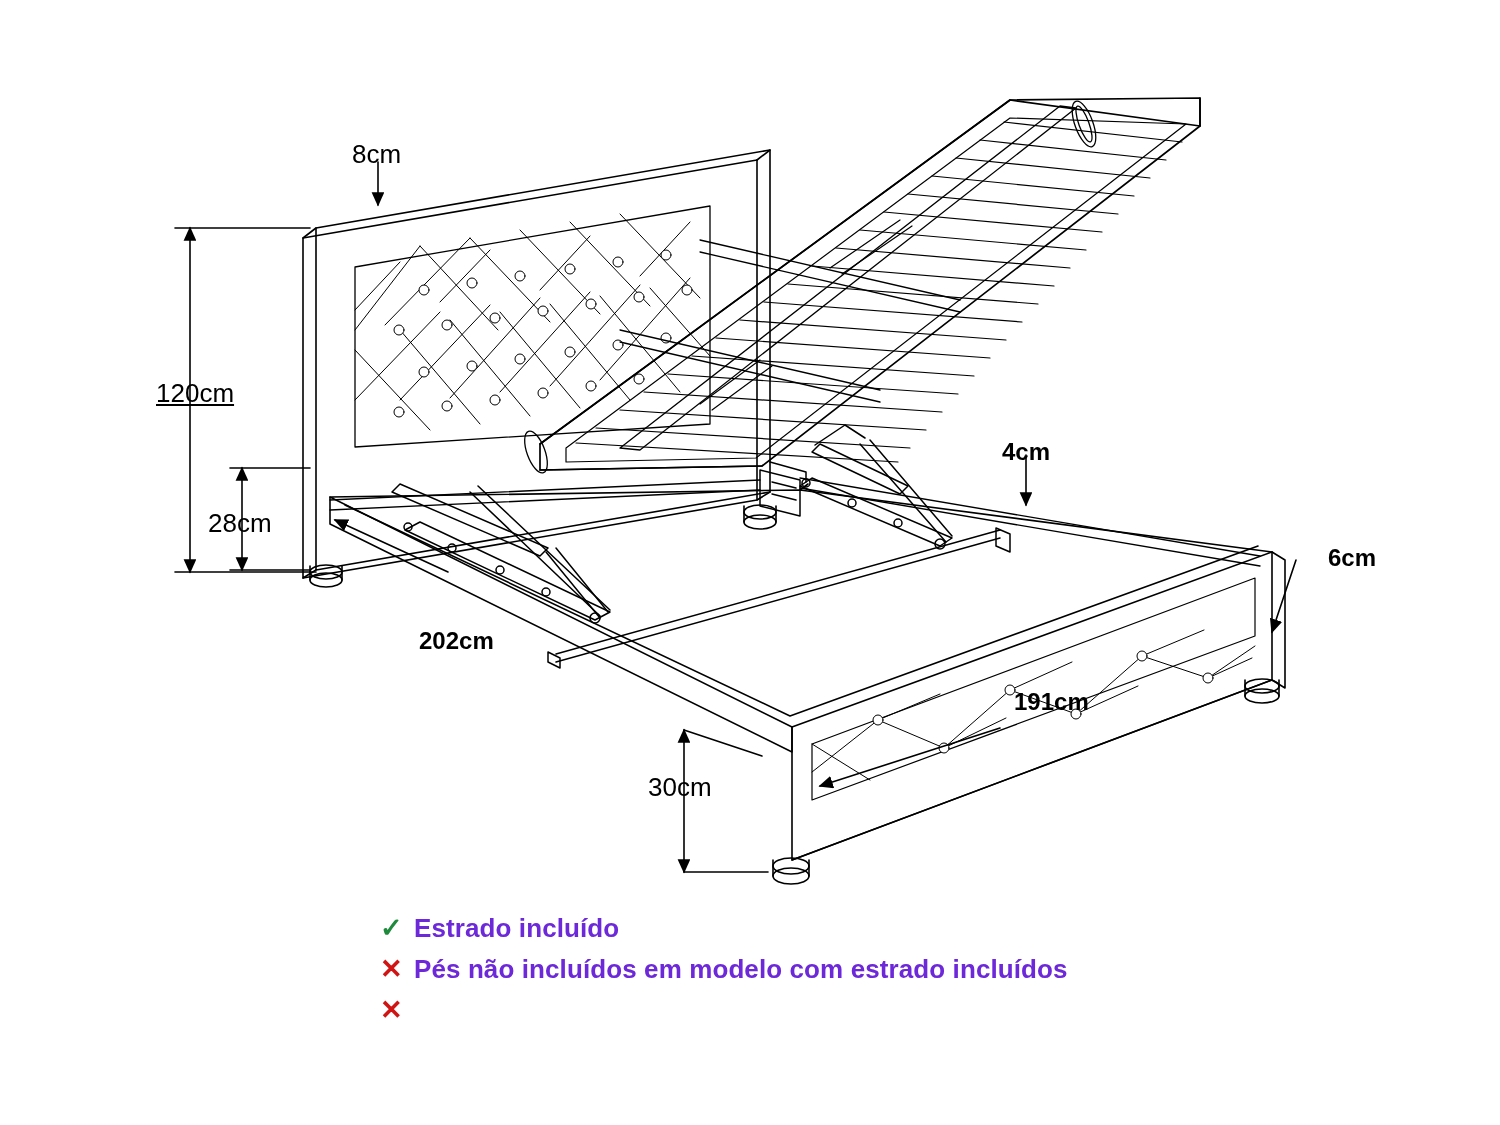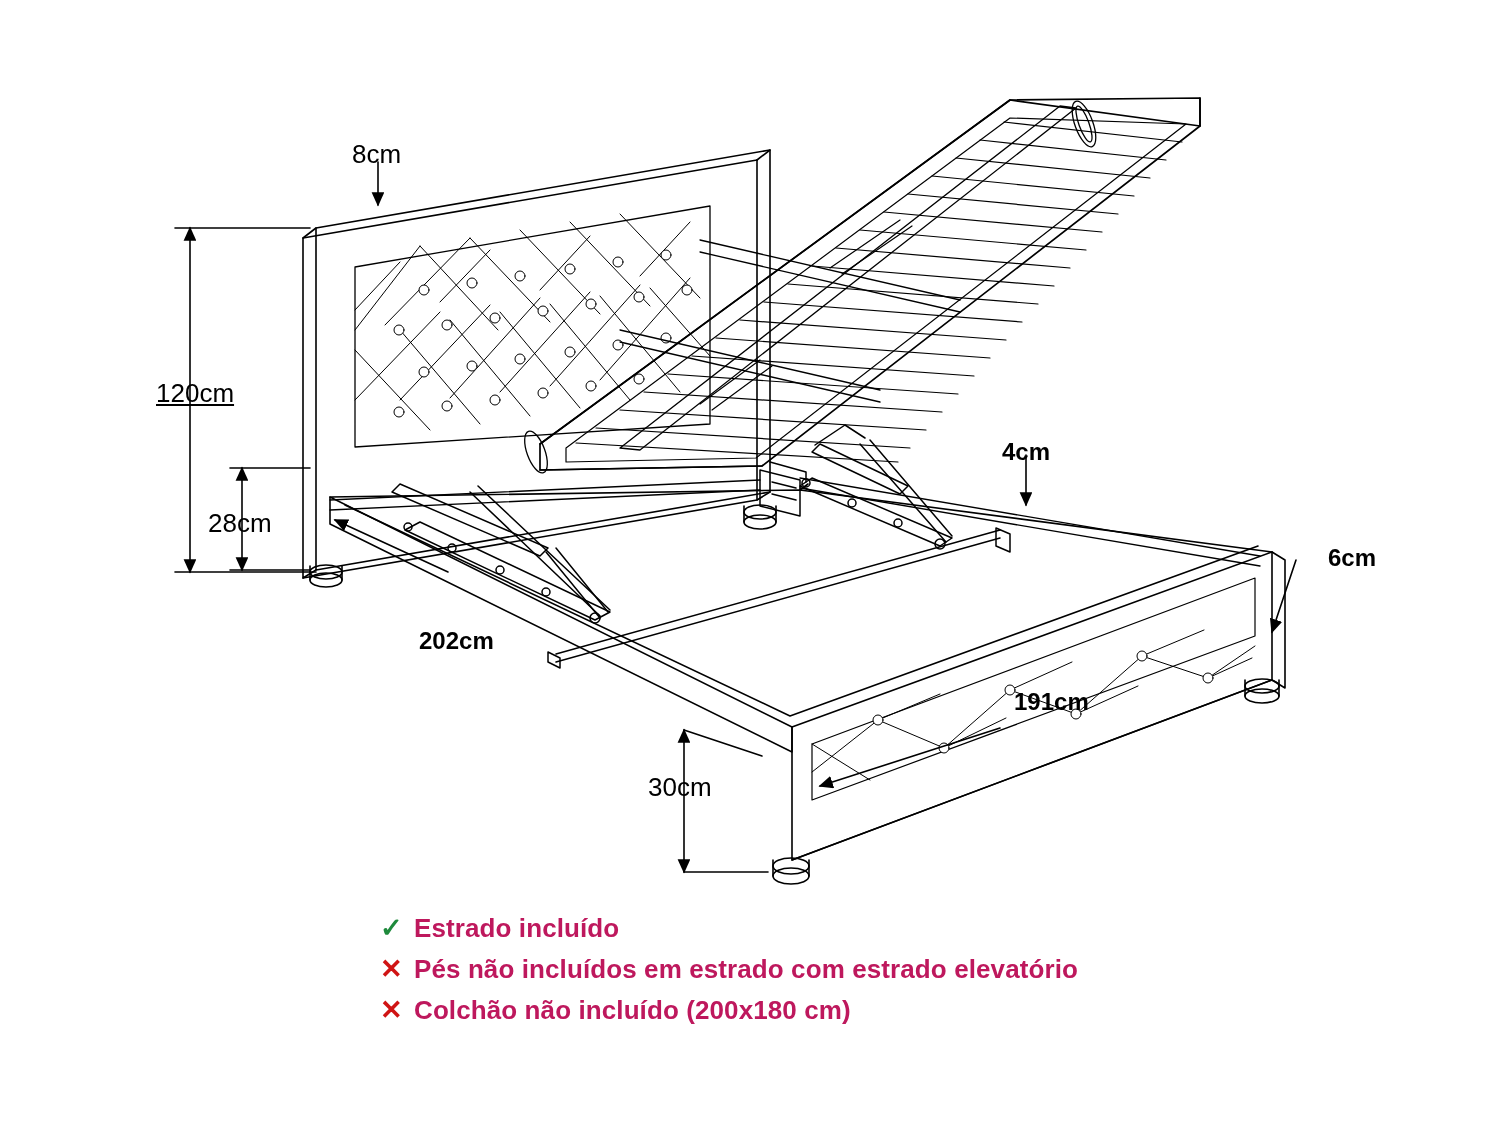--- a/index.html
+++ b/index.html
@@ -54,21 +54,21 @@
     font-weight: bold;
     line-height: 1;
     text-align: left;
     flex: 0 0 34px;
   }
   .legend-mark.check { color: #1e8a3c; }
   .legend-mark.cross { color: #d01414; }
   .legend-text {
     font-size: 26px;
     font-weight: bold;
-    color: #be185d;
+    color: #6d28d9;
     letter-spacing: 0.1px;
   }
 </style>
 </head>
 <body>
 
 <div id="stage">
 
   <svg class="diagram" viewBox="0 0 1500 1125">
     <defs>
@@ -327,21 +327,20 @@
   <div class="dim-label bold" style="left:1014px; top:688px;">191cm</div>
   <div class="dim-label" style="left:648px; top:772px;text-align:right;">30cm</div>
 
   <div class="legend">
     <div class="legend-row">
       <span class="legend-mark check">✓</span>
       <span class="legend-text">Estrado incluído</span>
     </div>
     <div class="legend-row">
       <span class="legend-mark cross">✕</span>
-      <span class="legend-text">Pés não incluídos em estrado com estrado elevatório</span>
+      <span class="legend-text">Pés não incluídos em modelo com estrado incluídos</span>
     </div>
     <div class="legend-row">
       <span class="legend-mark cross">✕</span>
-      <span class="legend-text">Colchão não incluído (200x180 cm)</span>
     </div>
   </div>
 
 </div>
 
 </body></html>

